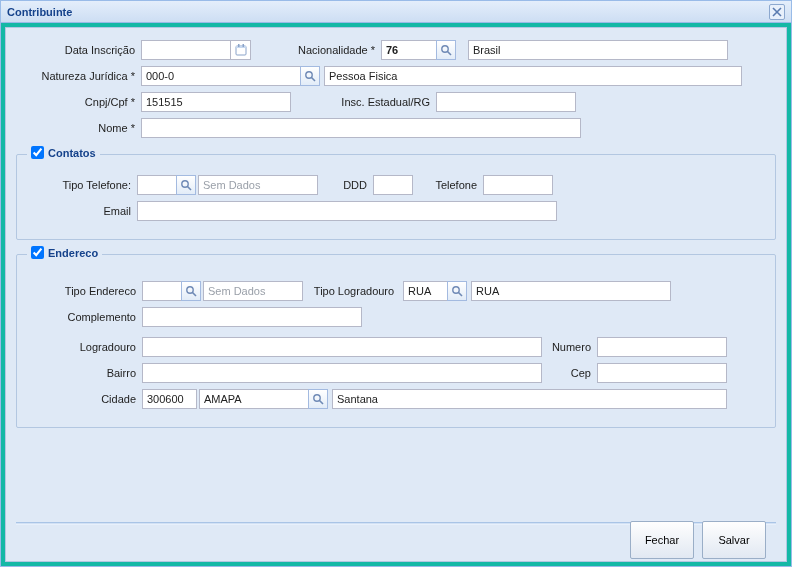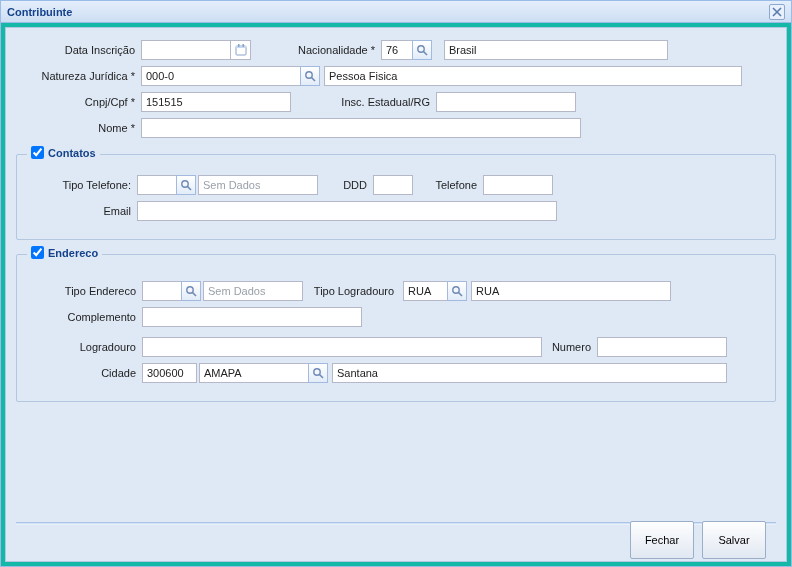--- a/index.html
+++ b/index.html
@@ -163,29 +163,29 @@
           <div class="cal-btn">
             <svg width="12" height="12" viewBox="0 0 12 12">
                 <rect x="1" y="2" width="10" height="9" rx="1" fill="#fff" stroke="#8aa3c9"></rect>
                 <rect x="1" y="2" width="10" height="2" fill="#c7d8ef"></rect>
                 <rect x="3" y="0" width="1.5" height="3" fill="#8aa3c9"></rect>
                 <rect x="7.5" y="0" width="1.5" height="3" fill="#8aa3c9"></rect>
               </svg>
           </div>
 
           <span class="lbl" style="width:130px">Nacionalidade *</span>
-          <input class="tf" style="width: 32px;" value="76">
+          <input class="tf" style="width: 56px; font-weight: bold;" value="76">
           <div class="search-btn">
             <svg width="12" height="12" viewBox="0 0 12 12">
                 <circle cx="5" cy="5" r="3.2" fill="none" stroke="#6e89b5" stroke-width="1.4"></circle>
                 <line x1="7.5" y1="7.5" x2="11" y2="11" stroke="#6e89b5" stroke-width="1.6"></line>
               </svg>
           </div>
           <div class="gap"></div>
-          <input class="tf" style="width: 224px;" value="Brasil">
+          <input class="tf" style="width: 260px;" value="Brasil">
         </div>
 
         <div class="row">
           <span class="lbl lbl-main">Natureza Jurídica *</span>
           <input class="tf" style="width: 160px;" value="000-0">
           <div class="search-btn">
             <svg width="12" height="12" viewBox="0 0 12 12">
                 <circle cx="5" cy="5" r="3.2" fill="none" stroke="#6e89b5" stroke-width="1.4"></circle>
                 <line x1="7.5" y1="7.5" x2="11" y2="11" stroke="#6e89b5" stroke-width="1.6"></line>
               </svg>
@@ -265,20 +265,26 @@
             <input class="tf" style="width: 220px;" value="">
           </div>
 
           <div class="row" style="margin-top:6px">
             <span class="lbl" style="width:115px">Logradouro</span>
             <input class="tf" style="width: 400px;" value="">
             <span class="lbl" style="width:55px">Numero</span>
             <input class="tf" style="width: 130px;" value="">
           </div>
 
+          <div class="row">
+            <span class="lbl" style="width:115px">Bairro</span>
+            <input class="tf" style="width: 400px;" value="">
+            <span class="lbl" style="width:55px">Cep</span>
+            <input class="tf" style="width: 130px;" value="">
+          </div>
 
           <div class="row">
             <span class="lbl" style="width:115px">Cidade</span>
             <input class="tf" style="width: 55px;" value="300600">
             <input class="tf" style="width: 110px; margin-left: 2px;" value="AMAPA">
             <div class="search-btn">
               <svg width="12" height="12" viewBox="0 0 12 12">
                   <circle cx="5" cy="5" r="3.2" fill="none" stroke="#6e89b5" stroke-width="1.4"></circle>
                   <line x1="7.5" y1="7.5" x2="11" y2="11" stroke="#6e89b5" stroke-width="1.6"></line>
                 </svg>

